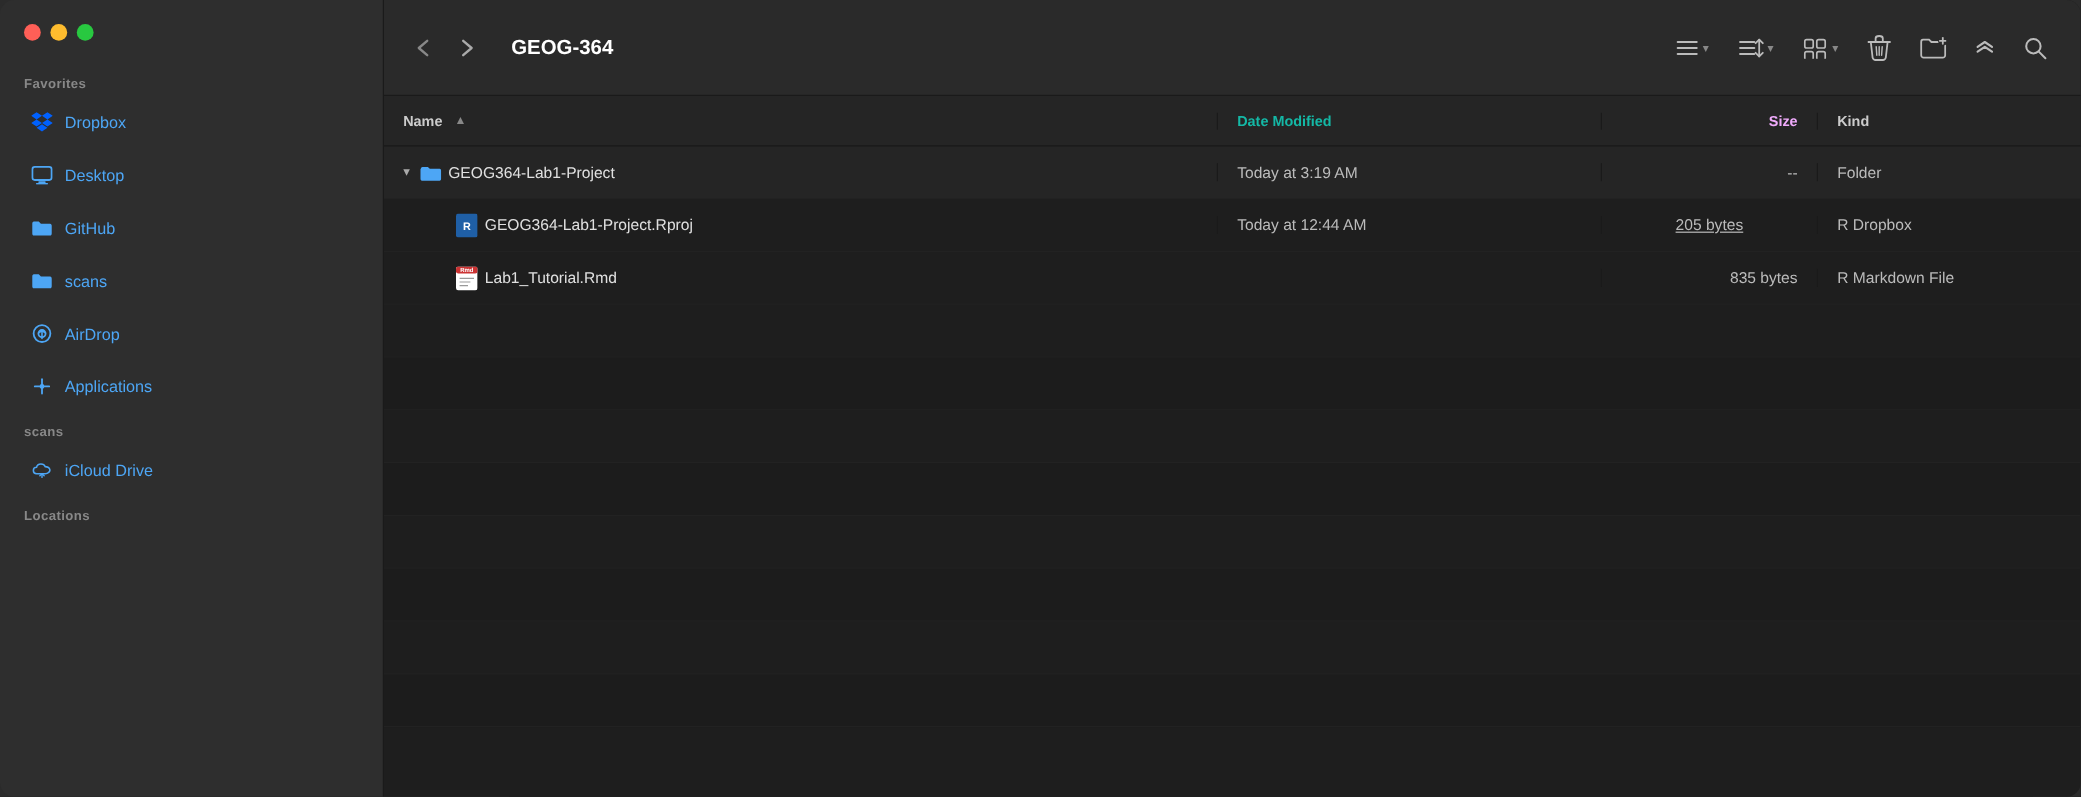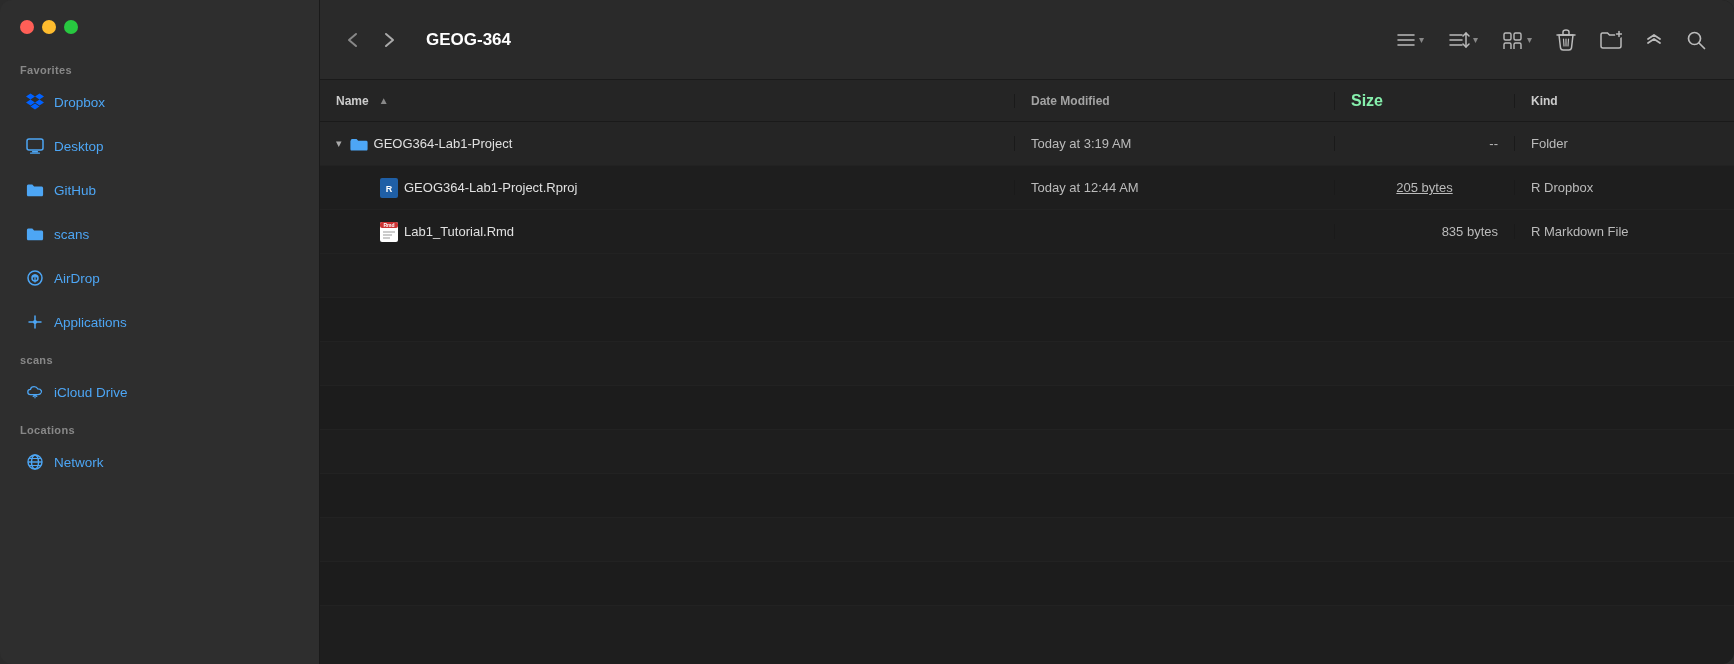--- a/index.html
+++ b/index.html
@@ -166,30 +166,31 @@
       font-size: 12px;
       font-weight: 600;
       color: #ccc;
     }
 
     .col-date {
       width: 320px;
       padding: 0 16px;
       font-size: 12px;
       font-weight: 600;
-      color: #a3a3a3;
+      color: #14b8a6;
       border-left: 1px solid #1a1a1a;
     }
 
     .col-size {
       width: 180px;
       padding: 0 16px;
-      font-size: 16px;
+      font-size: 12px;
       font-weight: 600;
-      color: #86efac;
+      color: #f0abfc;
+      text-align: right;
       border-left: 1px solid #1a1a1a;
     }
 
     .col-kind {
       width: 220px;
       padding: 0 16px;
       font-size: 12px;
       font-weight: 600;
       color: #ccc;
       border-left: 1px solid #1a1a1a;
@@ -346,32 +347,20 @@
         <path d="M5 10 Q2 10 2 7 Q2 4 5 4 Q5.5 1 9 1 Q12 1 13 3.5 Q16 3.5 17 5.5 Q18 7.5 16 9 Q15 10 13 10Z" fill="none" stroke="#4da6f5" stroke-width="1.4"></path>
         <path d="M8 12 L10 10 L12 12" stroke="#4da6f5" stroke-width="1.3" fill="none" stroke-linecap="round" stroke-linejoin="round"></path>
         <line x1="10" y1="10" x2="10" y2="13.5" stroke="#4da6f5" stroke-width="1.3" stroke-linecap="round"></line>
       </svg>
     </span>
     <span class="sidebar-item-label">iCloud Drive</span>
   </div>
 
   <div class="sidebar-section-label">Locations</div>
 
-  <div class="sidebar-item">
-    <span class="sidebar-icon">
-      <svg width="18" height="18" viewBox="0 0 18 18">
-        <circle cx="9" cy="9" r="7" fill="none" stroke="#4da6f5" stroke-width="1.4"></circle>
-        <ellipse cx="9" cy="9" rx="3.5" ry="7" fill="none" stroke="#4da6f5" stroke-width="1.4"></ellipse>
-        <line x1="2" y1="9" x2="16" y2="9" stroke="#4da6f5" stroke-width="1.4"></line>
-        <line x1="3" y1="5.5" x2="15" y2="5.5" stroke="#4da6f5" stroke-width="1"></line>
-        <line x1="3" y1="12.5" x2="15" y2="12.5" stroke="#4da6f5" stroke-width="1"></line>
-      </svg>
-    </span>
-    <span class="sidebar-item-label">Network</span>
-  </div>
 </div>
 
 <div class="main">
 
   <div class="toolbar">
     <div class="toolbar-nav">
       <button class="toolbar-btn disabled">
         <svg width="14" height="20" viewBox="0 0 14 20">
             <path d="M10 4 L3 10 L10 16" stroke="#888" stroke-width="2" fill="none" stroke-linecap="round" stroke-linejoin="round"></path>
           </svg>

